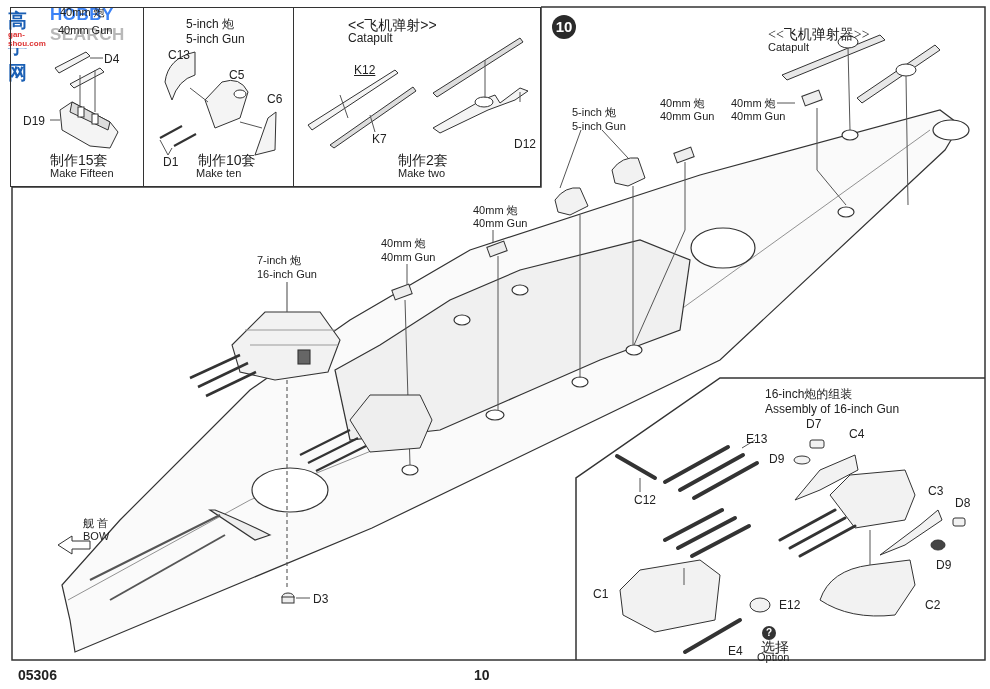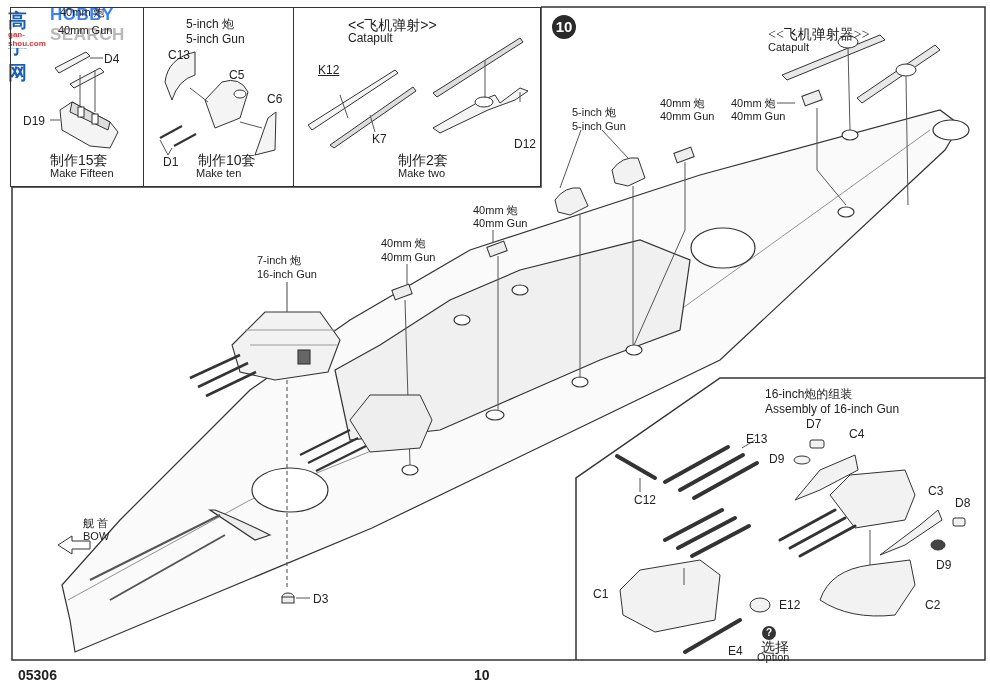--- a/index.html
+++ b/index.html
@@ -198,21 +198,21 @@
 <div class="lbl md" style="left:186px;top:32px;">5-inch Gun</div>
 <div class="part" style="left:168px;top:48px;">C13</div>
 <div class="part" style="left:229px;top:68px;">C5</div>
 <div class="part" style="left:267px;top:92px;">C6</div>
 <div class="part" style="left:163px;top:155px;">D1</div>
 <div class="lbl sm" style="left:198px;top:155px;">制作10套</div>
 <div class="lbl" style="left:196px;top:167px;">Make ten</div>
 
 <div class="lbl sm" style="left:348px;top:20px;">&lt;&lt;飞机弹射&gt;&gt;</div>
 <div class="lbl md" style="left:348px;top:31px;">Catapult</div>
-<div class="part" style="left:318px;top:63px;text-decoration:underline;">K12</div>
+<div class="part" style="left:354px;top:63px;text-decoration:underline;">K12</div>
 <div class="part" style="left:372px;top:132px;">K7</div>
 <div class="part" style="left:514px;top:97px;margin-top:40px;">D12</div>
 <div class="lbl sm" style="left:398px;top:155px;">制作2套</div>
 <div class="lbl" style="left:398px;top:167px;">Make two</div>
 
 <div class="step">10</div>
 
 <div class="lbl sm" style="left:768px;top:30px;font-family:Liberation Serif, serif;">&lt;&lt;飞机弹射器&gt;&gt;</div>
 <div class="lbl" style="left:768px;top:41px;">Catapult</div>
 

